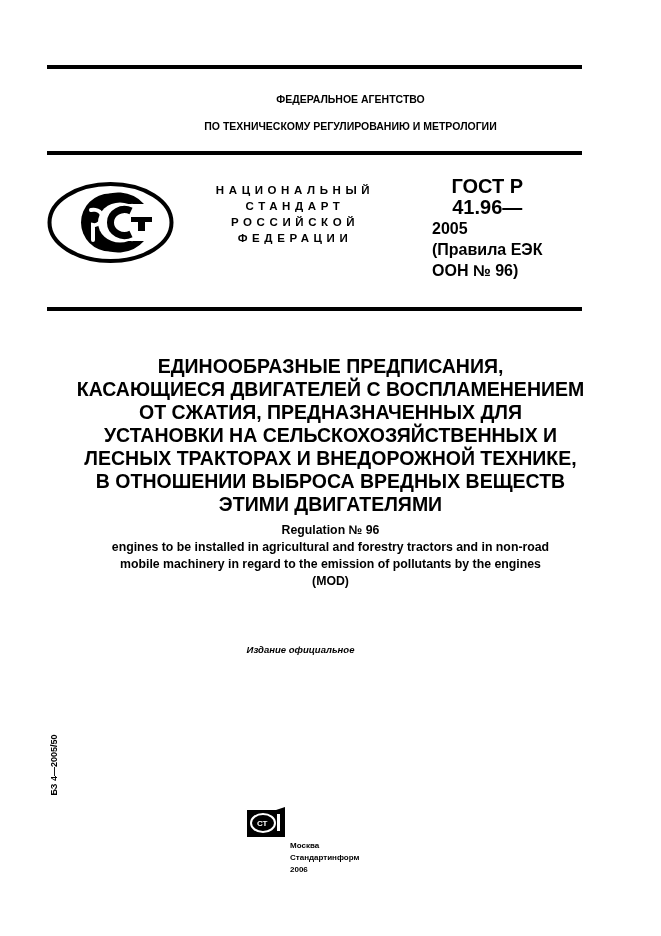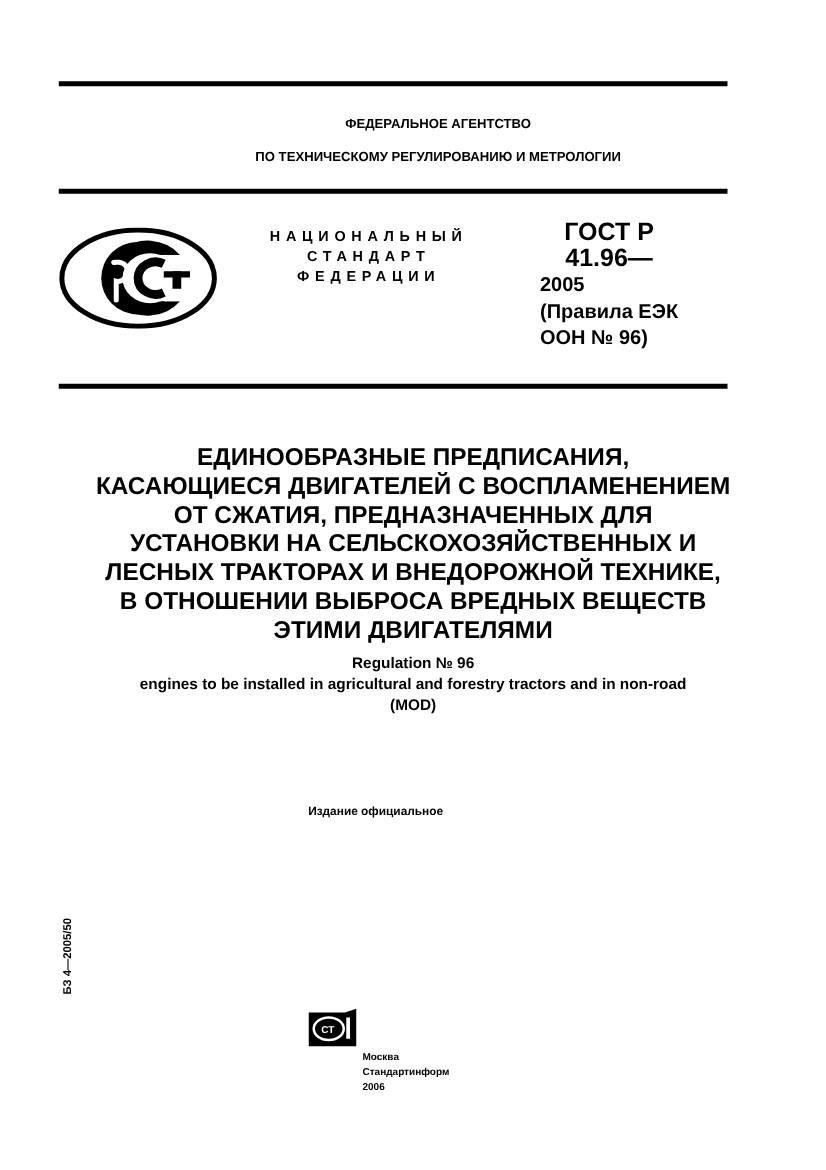--- a/index.html
+++ b/index.html
@@ -16,21 +16,21 @@
     .gost { position: absolute; left: 432px; top: 176px; font-weight: bold; }
     .gost .big { font-size: 20px; line-height: 21px; text-align: center; }
     .gost .mid { font-size: 16px; line-height: 21px; }
     .title { position: absolute; left: 0; top: 355px; width: 661px; text-align: center;
       font-weight: bold; font-size: 19.5px; line-height: 23px; }
     .title div { white-space: nowrap; }
     .eng { position: absolute; left: 0; top: 522px; width: 661px; text-align: center;
       font-weight: bold; font-size: 12.3px; line-height: 17px; }
     .eng div { white-space: nowrap; }
     .official { position: absolute; left: 0; top: 644px; width: 601px; text-align: center;
-      font-weight: bold; font-size: 9.5px; }
+      font-weight: bold; font-size: 9.5px; font-style: italic; }
     .sidecode { position: absolute; left: 42px; top: 760px; font-weight: bold; font-size: 9px;
       transform: rotate(-90deg); transform-origin: center center; white-space: nowrap; width: 80px; text-align: center; margin-left: -28px; }
     .pub-logo { position: absolute; left: 246px; top: 806px; width: 40px; height: 32px; }
     .pub-text { position: absolute; left: 290px; top: 840px; width: 110px; 
       font-weight: bold; font-size: 8px; line-height: 12px; }
   </style>
 </head>
 <body>
 
 <div class="rule" style="top:65px;"></div>
@@ -52,20 +52,21 @@
 
   <path d="M84 29 A14 13 0 1 0 84 52" fill="none" stroke="#000" stroke-width="7"></path>
 
   <rect x="84" y="35" width="21" height="5" fill="#000"></rect>
   <rect x="91" y="35" width="7" height="14" fill="#000"></rect>
 </svg>
 
 <div class="nat">
   <div>НАЦИОНАЛЬНЫЙ</div>
   <div>СТАНДАРТ</div>
+  <div>РОССИЙСКОЙ</div>
   <div>ФЕДЕРАЦИИ</div>
 </div>
 
 <div class="gost">
   <div class="big">ГОСТ Р</div>
   <div class="big">41.96—</div>
   <div class="mid">2005</div>
   <div class="mid">(Правила ЕЭК</div>
   <div class="mid">ООН № 96)</div>
 </div>
@@ -78,20 +79,21 @@
   <div>ОТ СЖАТИЯ, ПРЕДНАЗНАЧЕННЫХ ДЛЯ</div>
   <div>УСТАНОВКИ НА СЕЛЬСКОХОЗЯЙСТВЕННЫХ И</div>
   <div>ЛЕСНЫХ ТРАКТОРАХ И ВНЕДОРОЖНОЙ ТЕХНИКЕ,</div>
   <div>В ОТНОШЕНИИ ВЫБРОСА ВРЕДНЫХ ВЕЩЕСТВ</div>
   <div>ЭТИМИ ДВИГАТЕЛЯМИ</div>
 </div>
 
 <div class="eng">
   <div>Regulation  №  96</div>
   <div>engines to be installed in agricultural and forestry tractors and in non-road</div>
+  <div>mobile machinery in regard to the emission of pollutants by the engines</div>
   <div>(MOD)</div>
 </div>
 
 <div class="official">Издание официальное</div>
 
 <div class="sidecode">БЗ 4—2005/50</div>
 
 <svg class="pub-logo" viewBox="0 0 40 32">
   <path d="M1 4 L30 4 L39 1 L39 31 L1 31 Z" fill="#000"></path>
   <ellipse cx="17" cy="17" rx="12" ry="9" fill="none" stroke="#fff" stroke-width="2"></ellipse>

